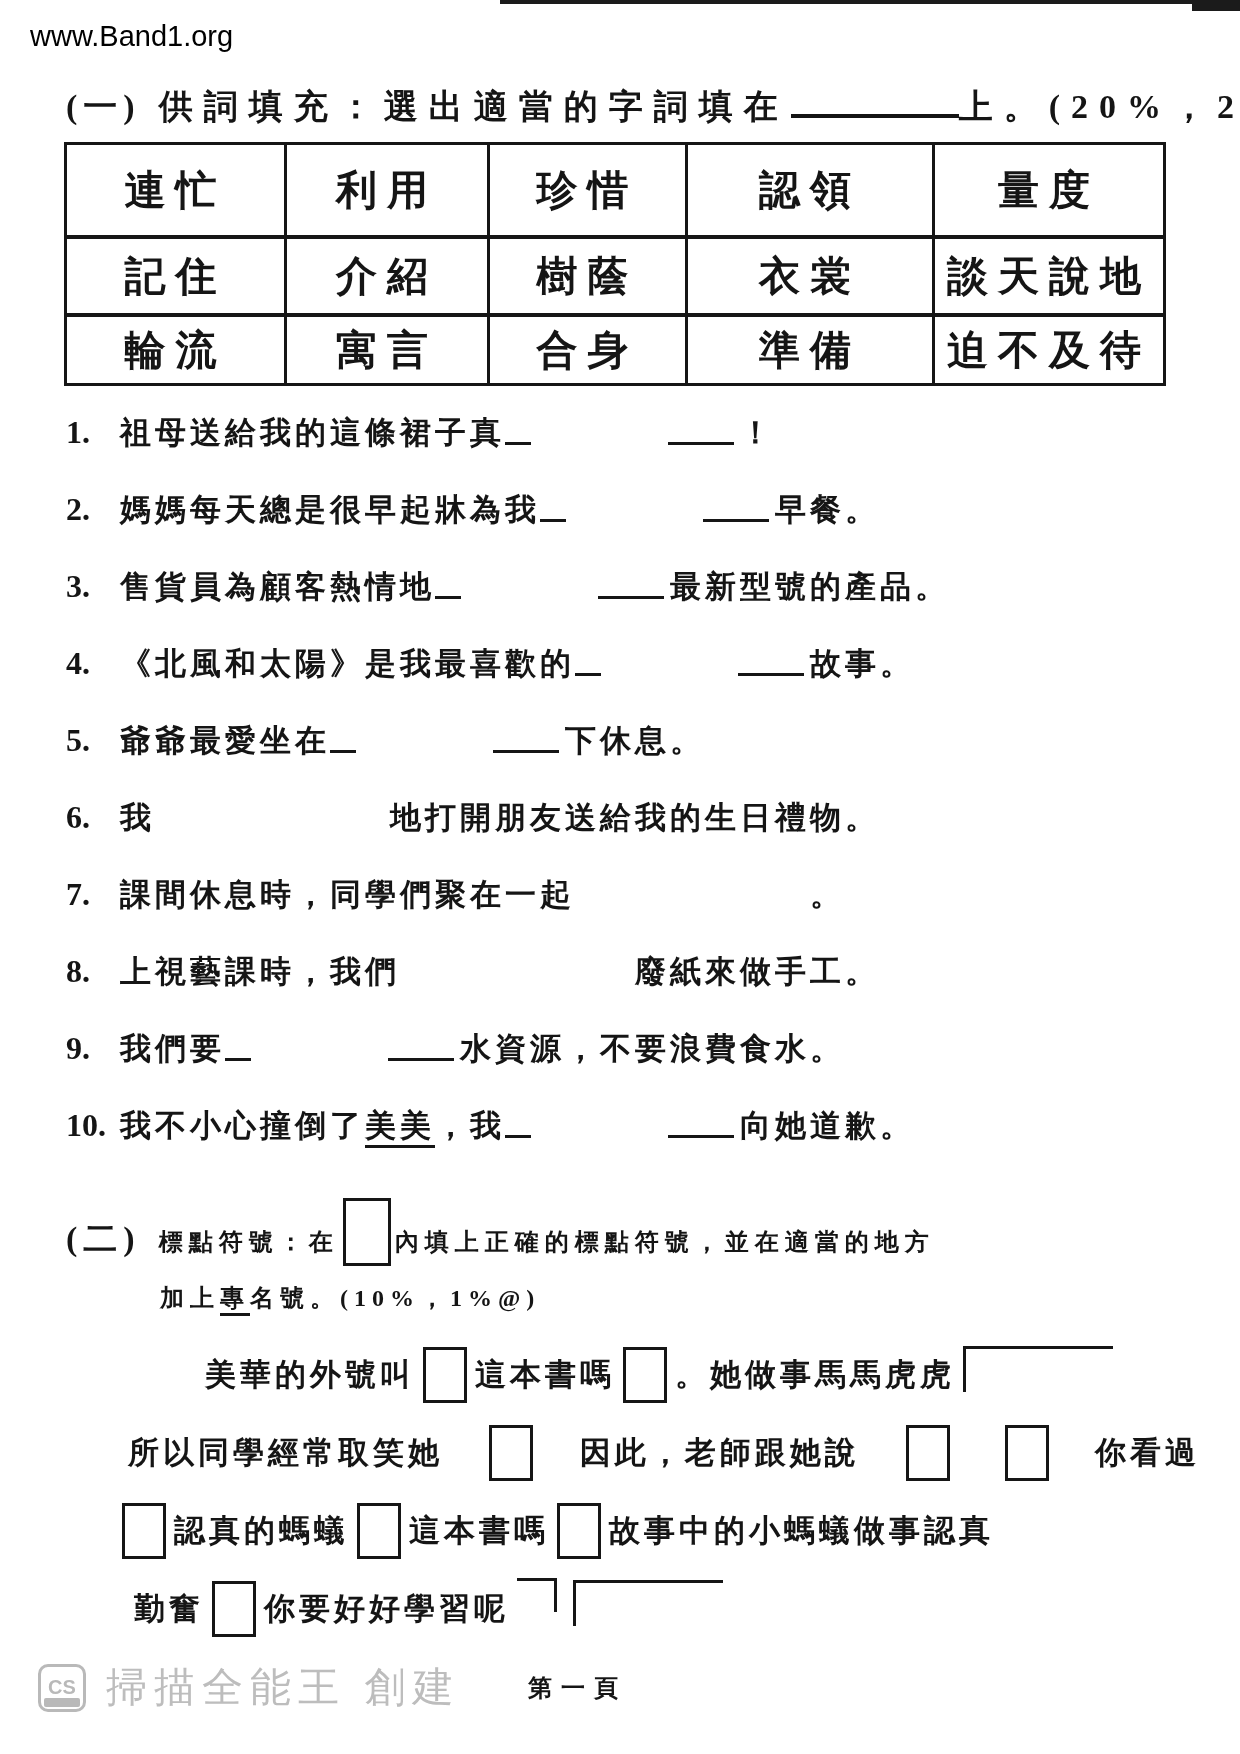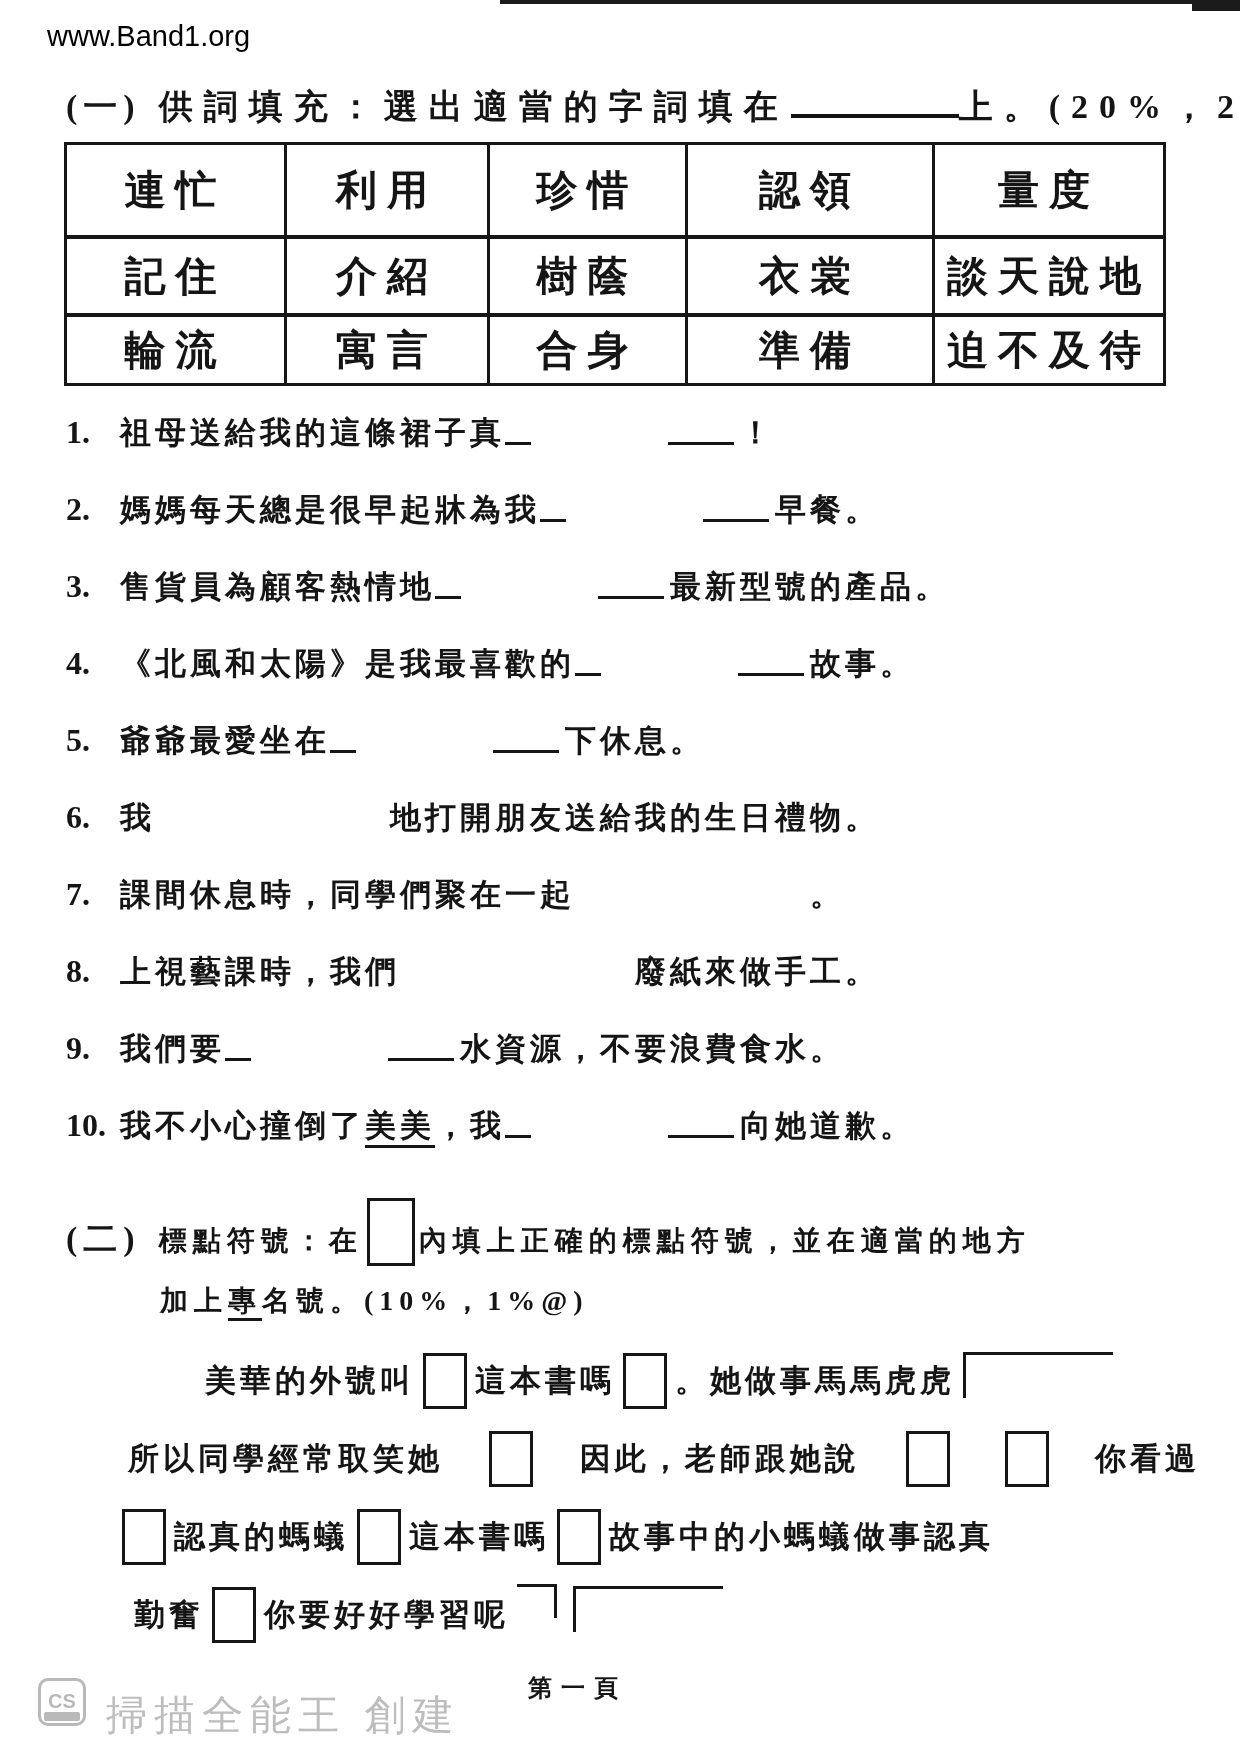--- a/index.html
+++ b/index.html
@@ -9,21 +9,21 @@
     color:#151515;
     font-family:"Liberation Serif", serif;
     position:relative;
     overflow:hidden;
   }
   
   .edge-top{position:absolute;top:0;left:500px;right:0;height:4px;background:#1b1b1b;}
   .edge-corner{position:absolute;top:0;right:0;width:48px;height:11px;background:#1b1b1b;}
 
   .site{
-    position:absolute;top:20px;left:47px;
+    position:absolute;top:20px;left:30px;
     font-family:"Liberation Sans", sans-serif;
     font-size:29px;color:#000;
   }
 
   
   .s1-heading{
     position:absolute;top:84px;left:66px;right:40px;
     white-space:nowrap;font-weight:700;
   }
   .hnum{font-size:34px;letter-spacing:6px;margin-right:18px;}
@@ -69,21 +69,21 @@
     border-bottom:3px solid #161616;
   }
   .blank.line::after{
     content:"";position:absolute;right:6px;bottom:-2px;width:66px;
     border-bottom:3px solid #161616;
   }
 
   
   .s2{position:absolute;top:1198px;left:66px;right:40px;}
   .s2-line1{white-space:nowrap;font-weight:700;}
-  .htxt2{font-size:28px;font-weight:700;letter-spacing:6px;}
+  .htxt2{font-size:24px;font-weight:700;letter-spacing:6px;}
   .uname{border-bottom:3px solid #161616;padding-bottom:2px;}
   .s2-line2{margin-left:94px;margin-top:16px;}
   .pbox{
     display:inline-block;width:44px;height:56px;
     border:3px solid #161616;margin:0 8px;flex:none;box-sizing:border-box;
   }
   .pbox.tall{width:48px;height:68px;vertical-align:-16px;margin:0 4px;}
   .pbox.corner-tl{border:none;border-top:3px solid #161616;border-left:3px solid #161616;height:46px;width:150px;margin-right:0;align-self:flex-start;margin-top:10px;}
   .pbox.corner-tr{border:none;border-top:3px solid #161616;border-right:3px solid #161616;height:34px;width:40px;align-self:flex-start;margin-top:8px;}
   .s2-para{margin-top:22px;}
@@ -106,21 +106,21 @@
     font-size:20px;font-weight:700;
     display:flex;align-items:center;justify-content:center;
     position:relative;box-sizing:border-box;
   }
   .cs-icon::after{
     content:"";position:absolute;left:3px;right:3px;bottom:2px;height:9px;
     background:#b9b9b9;border-radius:2px;
   }
   .cs-text{
     font-family:"Liberation Sans", sans-serif;
-    font-size:41px;color:#bdbdbd;letter-spacing:7px;margin-top:28px;
+    font-size:41px;color:#bdbdbd;letter-spacing:7px;
   }
   .pagenum{
     position:absolute;left:528px;top:1672px;
     font-size:24px;font-weight:700;letter-spacing:9px;
   }
 </style>
 </head>
 <body>
 
 <div class="edge-top"></div>

